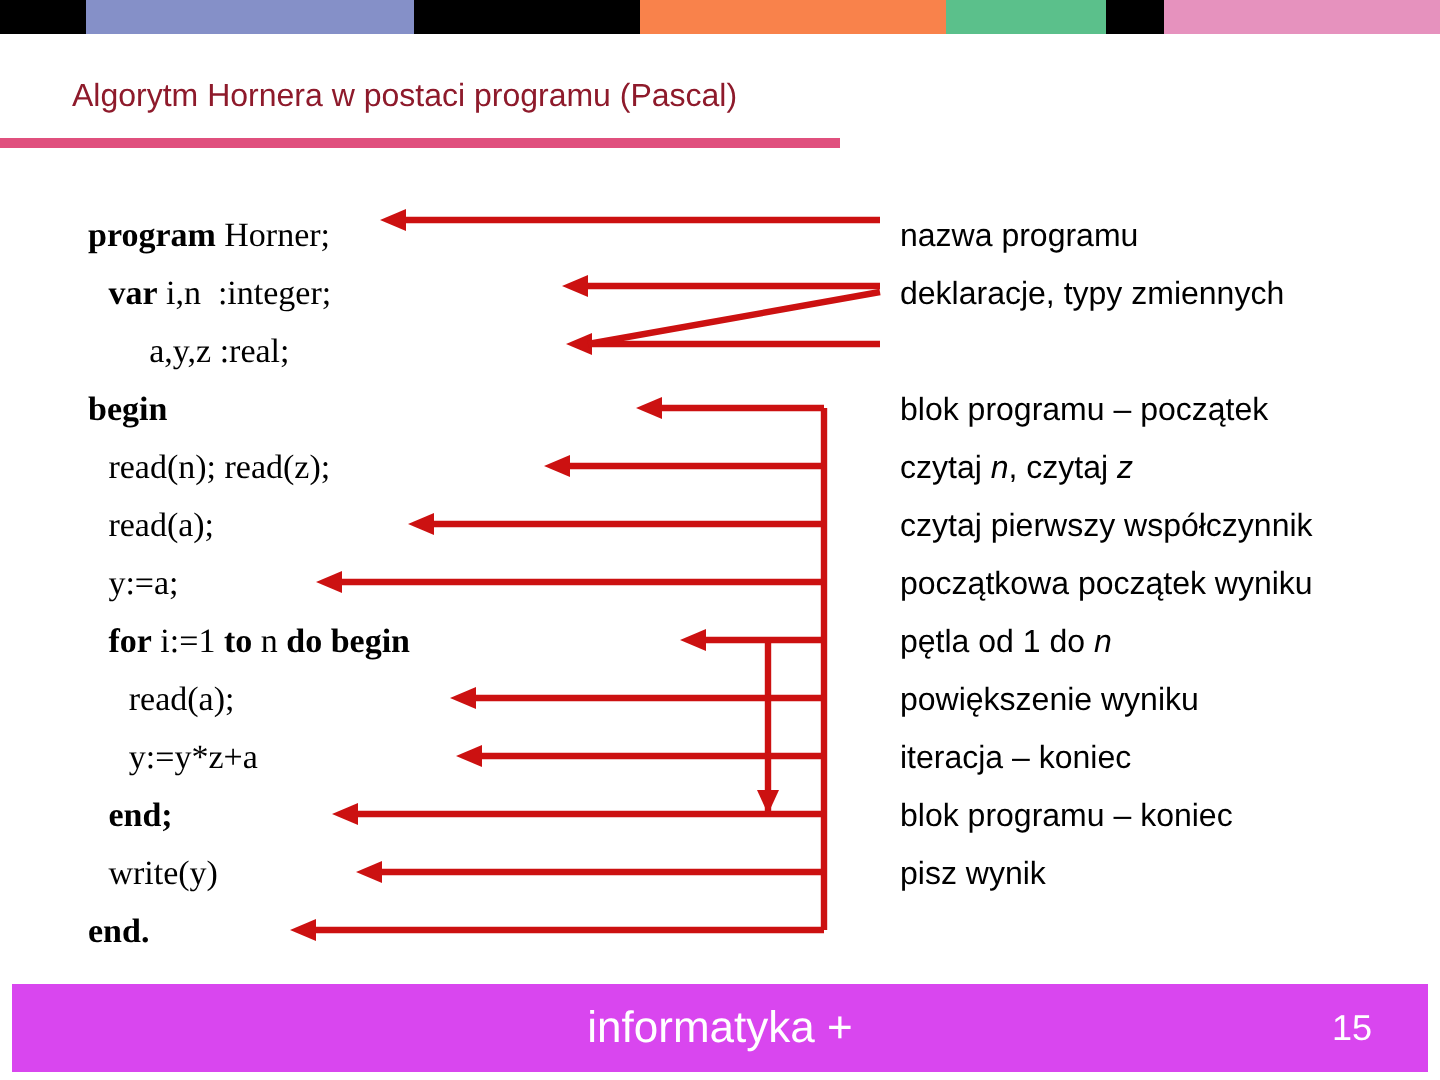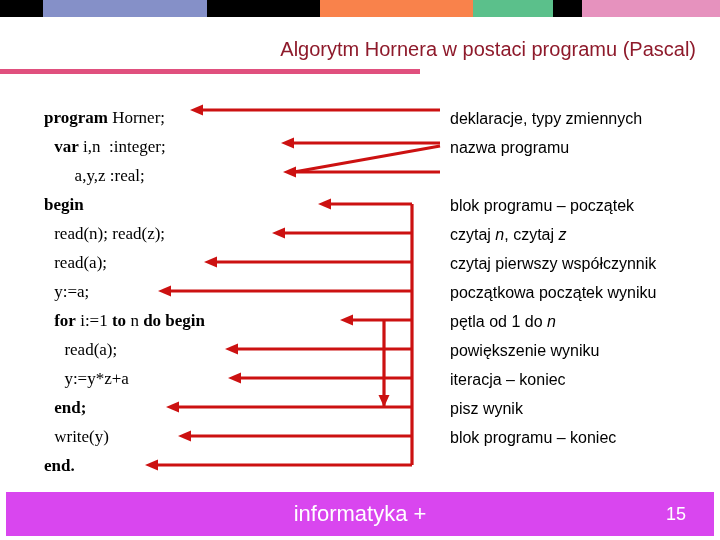--- a/index.html
+++ b/index.html
@@ -26,26 +26,25 @@
     display: flex;
   }
   .ribbon > div { height: 100%; }
 
   
   .title {
     position: absolute;
     left: 36px;
     top: 34px;
     width: 660px;
-    font-size: 20px;
+    font-size: 16px;
     line-height: 30px;
     color: #8E1A2B;
     white-space: nowrap;
     letter-spacing: 0px;
-    text-align: right;
   }
   .title-rule {
     position: absolute;
     left: 0px;
     top: 69px;
     width: 420px;
     height: 5px;
     background: #E0507E;
   }
 
@@ -131,32 +130,32 @@
       <div style="width: 29px; background: rgb(0, 0, 0);"></div>
       <div style="width: 138px; background: rgb(230, 146, 190);"></div>
     </div>
 
   <div class="title" style="color: rgb(142, 26, 43);">Algorytm Hornera w postaci programu (Pascal)</div>
   <div class="title-rule" style="background: rgb(224, 80, 126);"></div>
 
   <div class="code" id="code"><div class="line" style="padding-left: 0px;"><b>program</b><span> Horner;</span></div><div class="line" style="padding-left: 10.2px;"><b>var</b><span> i,n  :integer;</span></div><div class="line" style="padding-left: 30.6px;"><span>a,y,z :real;</span></div><div class="line" style="padding-left: 0px;"><b>begin</b></div><div class="line" style="padding-left: 10.2px;"><span>read(n); read(z);</span></div><div class="line" style="padding-left: 10.2px;"><span>read(a);</span></div><div class="line" style="padding-left: 10.2px;"><span>y:=a;</span></div><div class="line" style="padding-left: 10.2px;"><b>for</b><span> i:=1 </span><b>to</b><span> n </span><b>do begin</b></div><div class="line" style="padding-left: 20.4px;"><span>read(a);</span></div><div class="line" style="padding-left: 20.4px;"><span>y:=y*z+a</span></div><div class="line" style="padding-left: 10.2px;"><b>end;</b></div><div class="line" style="padding-left: 10.2px;"><span>write(y)</span></div><div class="line" style="padding-left: 0px;"><b>end.</b></div></div>
 
   <div class="notes" id="notes">
+      <div class="note"><span>nazwa programu</span></div>
       <div class="note"><span>deklaracje, typy zmiennych</span></div>
-      <div class="note"><span>nazwa programu</span></div>
       <div class="note spacer">&nbsp;</div>
       <div class="note"><span>blok programu – początek</span></div>
       <div class="note"><span>czytaj </span><i>n</i><span>, czytaj </span><i>z</i></div>
       <div class="note"><span>czytaj pierwszy współczynnik</span></div>
       <div class="note"><span>początkowa początek wyniku</span></div>
       <div class="note"><span>pętla od 1 do </span><i>n</i></div>
       <div class="note"><span>powiększenie wyniku</span></div>
       <div class="note"><span>iteracja – koniec</span></div>
+      <div class="note"><span>blok programu – koniec</span></div>
       <div class="note"><span>pisz wynik</span></div>
-      <div class="note"><span>blok programu – koniec</span></div>
     </div>
 
   <svg class="arrows" id="arrows" width="720" height="540" viewBox="0 0 720 540">
       <line x1="412" y1="204" x2="412" y2="465" stroke="#CC1111" stroke-width="3.2"></line>
       <line x1="384" y1="320" x2="384" y2="407" stroke="#CC1111" stroke-width="3.2"></line>
       <polygon points="384,407 378.5,395 389.5,395" fill="#CC1111"></polygon>
       <line x1="440" y1="110" x2="201" y2="110" stroke="#CC1111" stroke-width="3.2"></line>
       <polygon points="190,110 203,104.5 203,115.5" fill="#CC1111"></polygon>
       <line x1="440" y1="143" x2="292" y2="143" stroke="#CC1111" stroke-width="3.2"></line>
       <polygon points="281,143 294,137.5 294,148.5" fill="#CC1111"></polygon>

